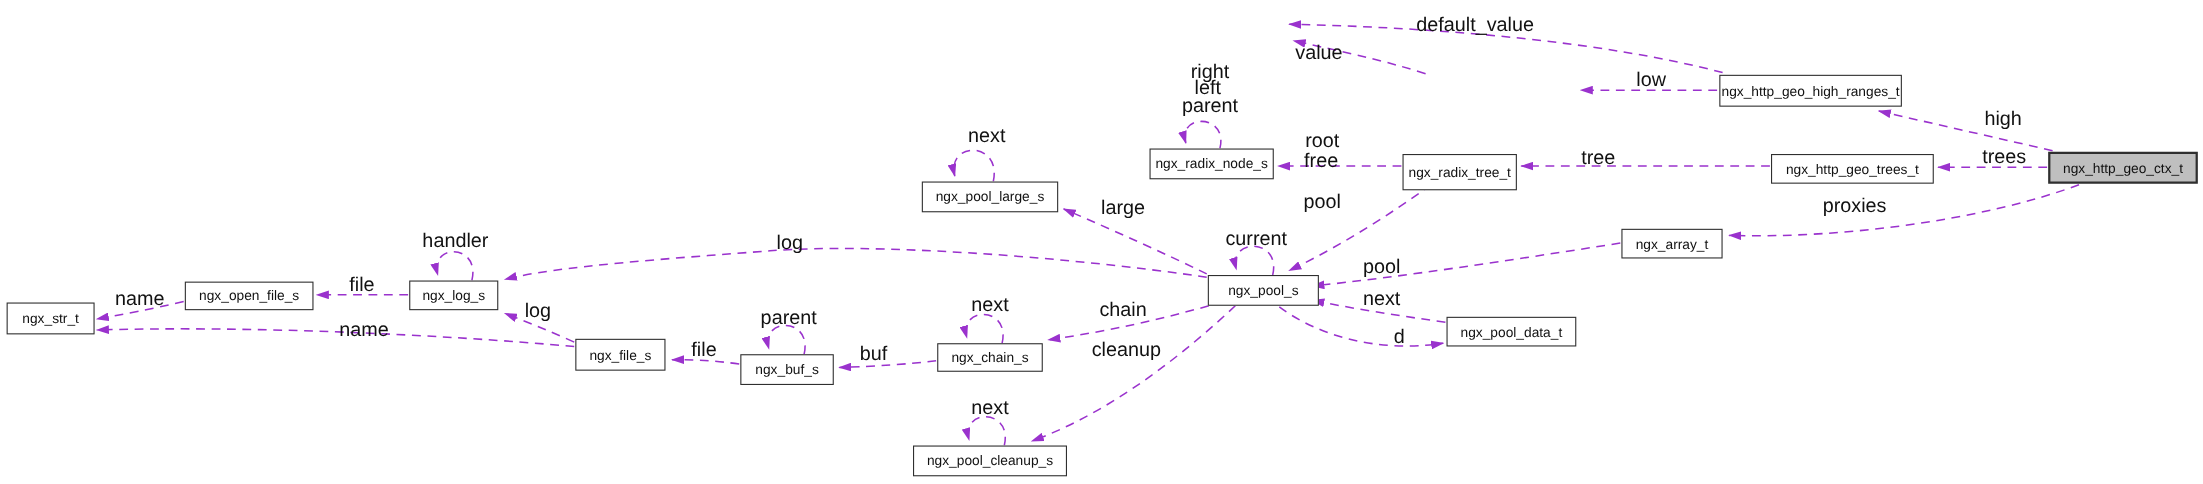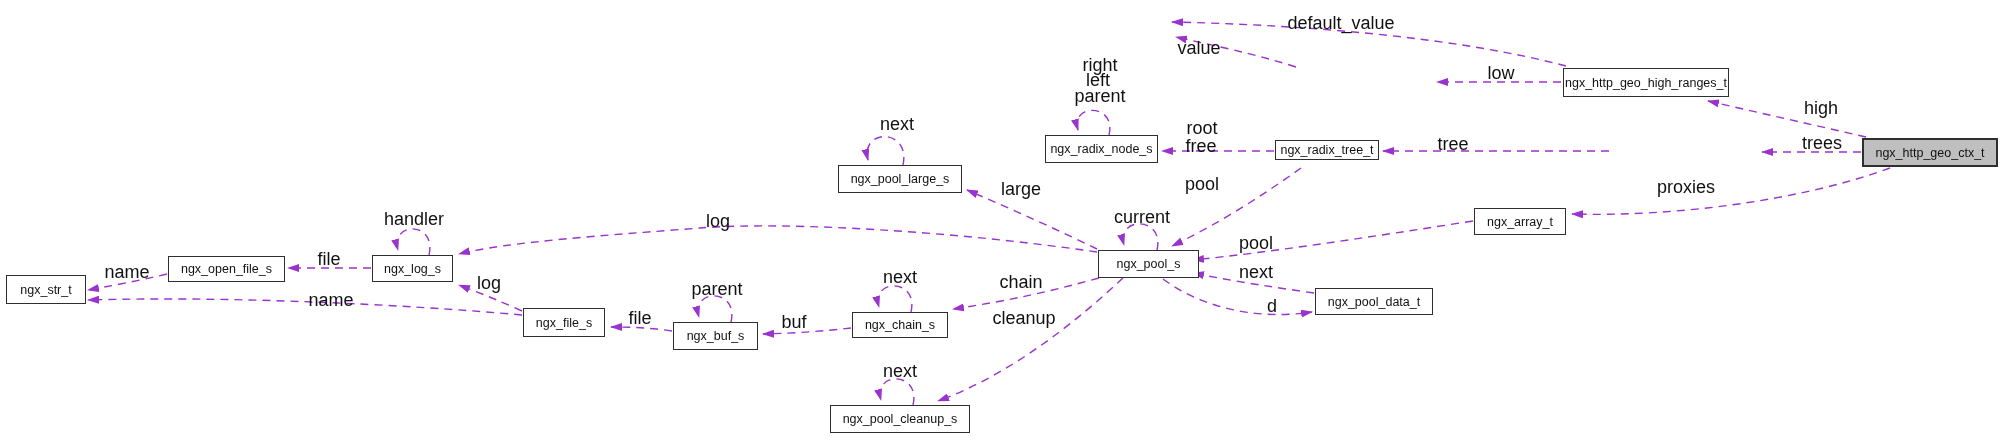--- a/index.html
+++ b/index.html
@@ -56,22 +56,23 @@
     <path class="edge" d="M672,331 C652,328 634,327 611,327" marker-end="url(#arrw)"></path>
     <path class="edge" d="M522,311 C500,301 480,293 459,285" marker-end="url(#arrw)"></path>
     <path class="edge" d="M522,315 C400,304 225,296 88,300" marker-end="url(#arrw)"></path>
     <path class="edge" d="M429,255 C437,221 390,221 398,250" marker-end="url(#arrw)"></path>
     <path class="edge" d="M371,268 L288,268" marker-end="url(#arrw)"></path>
     <path class="edge" d="M167,274 C138,281 110,286 88,290" marker-end="url(#arrw)"></path>
   </svg>
 
   <div class="node" style="left:1563px;top:68px;width:166px;height:29px">ngx_http_geo_high_ranges_t</div>
   <div class="node highlight" style="left:1862px;top:138px;width:136px;height:29px">ngx_http_geo_ctx_t</div>
+  <div class="node" style="left:1610px;top:140px;width:148px;height:27px">ngx_http_geo_trees_t</div>
   <div class="node" style="left:1045px;top:135px;width:113px;height:28px">ngx_radix_node_s</div>
-  <div class="node" style="left:1275px;top:140px;width:104px;height:20px">ngx_radix_tree_t</div>
+  <div class="node" style="left:1275px;top:140px;width:104px;height:33px">ngx_radix_tree_t</div>
   <div class="node" style="left:1474px;top:208px;width:92px;height:27px">ngx_array_t</div>
   <div class="node" style="left:1098px;top:250px;width:101px;height:28px">ngx_pool_s</div>
   <div class="node" style="left:838px;top:165px;width:124px;height:28px">ngx_pool_large_s</div>
   <div class="node" style="left:1315px;top:288px;width:118px;height:27px">ngx_pool_data_t</div>
   <div class="node" style="left:6px;top:275px;width:80px;height:29px">ngx_str_t</div>
   <div class="node" style="left:168px;top:256px;width:117px;height:26px">ngx_open_file_s</div>
   <div class="node" style="left:372px;top:255px;width:81px;height:27px">ngx_log_s</div>
   <div class="node" style="left:523px;top:308px;width:82px;height:29px">ngx_file_s</div>
   <div class="node" style="left:673px;top:322px;width:85px;height:28px">ngx_buf_s</div>
   <div class="node" style="left:852px;top:312px;width:96px;height:26px">ngx_chain_s</div>

